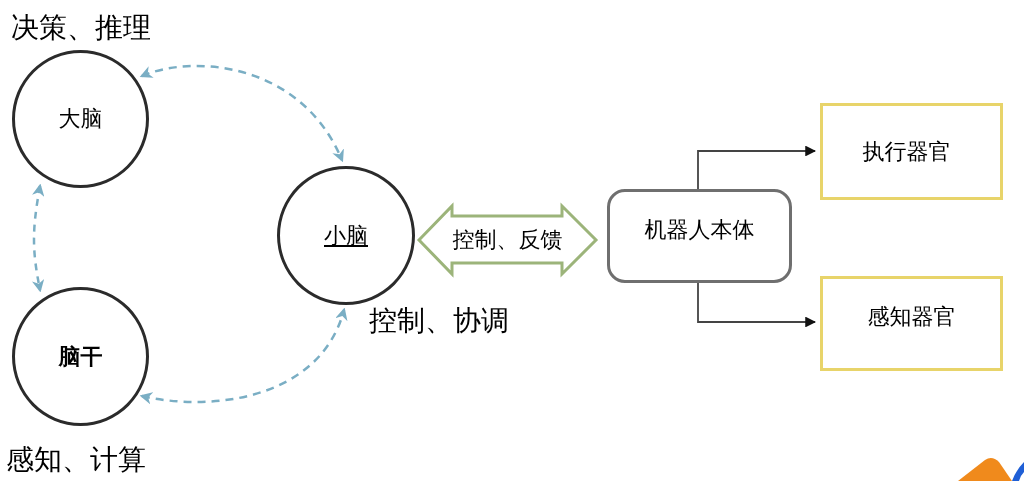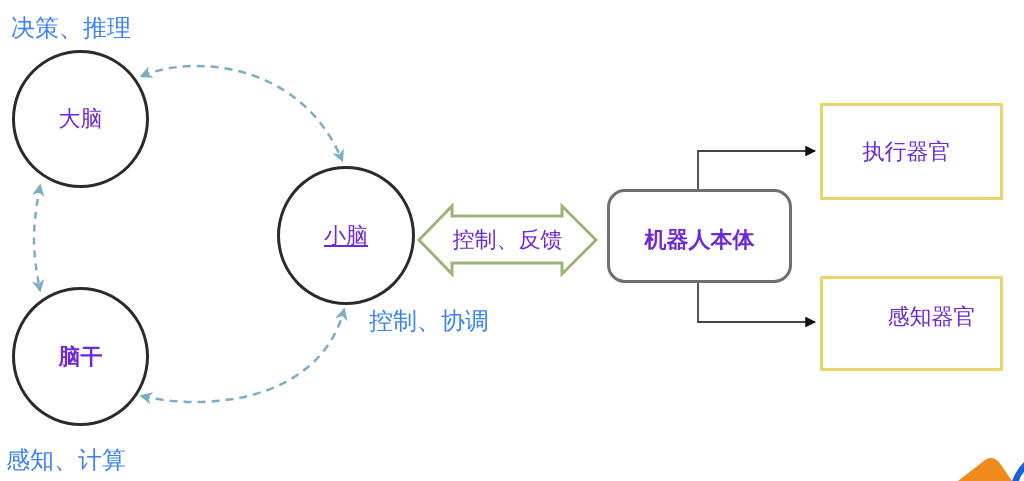--- a/index.html
+++ b/index.html
@@ -1,21 +1,21 @@
 <!DOCTYPE html>
 <html><head>
   <meta charset="utf-8">
   <style>
     html, body { margin: 0; padding: 0; background: #ffffff; }
     body { width: 1024px; height: 481px; position: relative; overflow: hidden;
            font-family: "DejaVu Serif", "Liberation Serif", serif; color: #333333; }
     svg.canvas { position: absolute; left: 0; top: 0; }
-    .lbl { position: absolute; font-size: 24px; line-height: 26px; white-space: nowrap; color: #3b82f6; }
+    .lbl { position: absolute; font-size: 28px; line-height: 26px; white-space: nowrap; color: #000000; }
     .center-text { position: absolute; display: flex; align-items: center; justify-content: center;
-                   font-size: 22px; color: #6d28d9; white-space: nowrap; }
+                   font-size: 22px; color: #000000; white-space: nowrap; }
     .node-circle { position: absolute; box-sizing: border-box; border: 3px solid #2b2b2b; border-radius: 50%; background: #fff; }
     .robot-box { position: absolute; box-sizing: border-box; border: 3px solid #6f6f6f; border-radius: 18px; background: #fff; }
     .organ-box { position: absolute; box-sizing: border-box; border: 3px solid #e8d46a; background: #fff; }
   </style>
 </head>
 <body>
 
 <svg class="canvas" width="1024" height="481" viewBox="0 0 1024 481">
   <defs>
     <marker id="blueHead" viewBox="0 0 10 10" refX="8" refY="5" markerWidth="5" markerHeight="5" orient="auto-start-reverse">
@@ -52,19 +52,19 @@
 
 <div class="node-circle" style="left:277px; top:166px; width:138px; height:139px;"></div>
 <div class="center-text" style="left:277px; top:166px; width:138px; height:139px;text-decoration:underline;">小脑</div>
 
 <div class="node-circle" style="left:12px; top:287px; width:137px; height:139px;"></div>
 <div class="center-text" style="left:12px; top:287px; width:137px; height:139px;font-weight:bold;">脑干</div>
 
 <div class="center-text" style="left:440px; top:222px; width:135px; height:36px;text-align:right;">控制、反馈</div>
 
 <div class="robot-box" style="left:607px; top:189px; width:185px; height:94px;"></div>
-<div class="center-text" style="left:607px; top:199px; width:185px; height:82px;font-weight:bold;">机器人本体</div>
+<div class="center-text" style="left:607px; top:189px; width:185px; height:82px;">机器人本体</div>
 
 <div class="organ-box" style="left:820px; top:103px; width:183px; height:97px;"></div>
 <div class="center-text" style="left:820px; top:103px; width:173px; height:97px;">执行器官</div>
 
 <div class="organ-box" style="left:820px; top:276px; width:183px; height:95px;"></div>
-<div class="center-text" style="left:840px; top:276px; width:183px; height:82px;">感知器官</div>
+<div class="center-text" style="left:820px; top:276px; width:183px; height:82px;">感知器官</div>
 
 </body></html>

